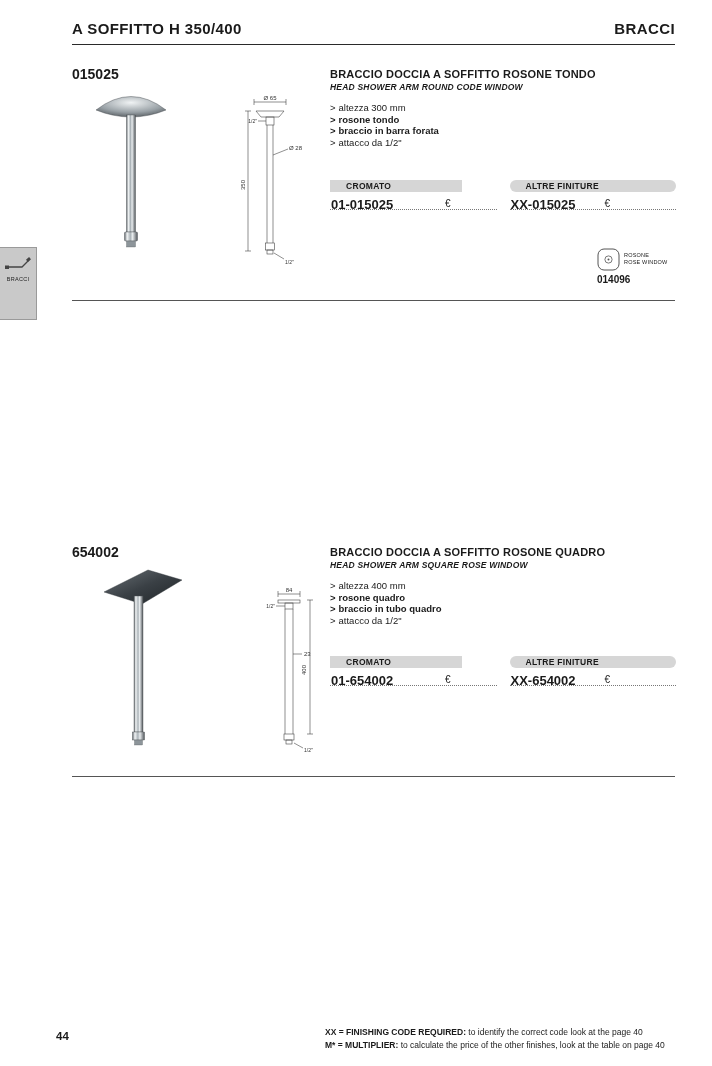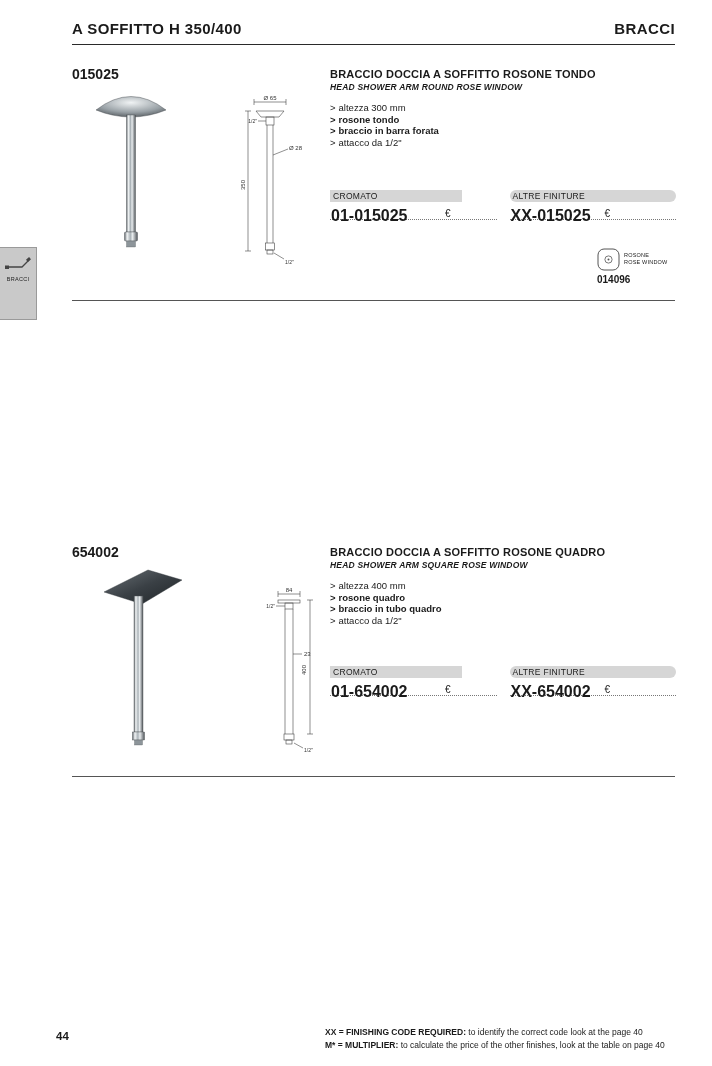--- a/index.html
+++ b/index.html
@@ -39,26 +39,26 @@
   .title    { font-size:11px; font-weight:bold; letter-spacing:.2px; }
   .subtitle { font-size:8.5px; font-weight:bold; font-style:italic; margin-top:2px; letter-spacing:.2px; }
   .features { list-style:none; margin-top:10px; font-size:9.5px; line-height:11.5px; }
   .features li.bold { font-weight:bold; }
   .feat-arrow { margin-right:3px; }
 
   .price-cols { display:flex; gap:13px; }
   .p1 .price-cols { margin-top:32px; }
   .p2 .price-cols { margin-top:30px; }
   .price-col { width:167px; }
-  .price-col .bar { height:12px; background:#d6d6d6; font-size:8.5px; font-weight:normal;
-                    line-height:12px; padding-left:3px; letter-spacing:.3px;margin-top:10px; }
+  .price-col .bar { height:12px; background:#d6d6d6; font-size:8.5px; font-weight:bold;
+                    line-height:12px; padding-left:16px; letter-spacing:.3px; }
   .price-col.c1 .bar { width:132px; }
   .price-col.c2 .bar { width:166px;border-radius:6px; }
   .price-row { position:relative; height:18px; border-bottom:1px dotted #777; }
-  .pcode { position:absolute; left:1px; top:5px; font-size:16px; font-weight:bold; }
+  .pcode { position:absolute; left:1px; top:5px; font-size:13px; font-weight:bold; }
   .euro  { position:absolute; top:6px; font-size:10px; }
   .c1 .euro { left:115px; }
   .c2 .euro { left:95px; }
 
   .accessory { position:absolute; left:597px; top:186px; width:82px; }
   .acc-row { position:relative; height:26px; }
   .acc-labels { position:absolute; left:27px; top:4px; font-size:5.5px; line-height:6.5px; letter-spacing:.2px; }
   .acc-code { font-size:10px; font-weight:bold; }
 
   .divider { position:absolute; left:72px; width:603px; border-top:1px solid #555; }
@@ -144,21 +144,21 @@
           <text x="29" y="28" text-anchor="end" font-size="5">1/2"</text>
           <text x="61" y="55">Ø 28</text>
           <text x="17" y="90" text-anchor="middle" transform="rotate(-90 17 90)">350</text>
           <text x="57" y="169" font-size="5">1/2"</text>
         </g>
       </svg>
     </div>
 
     <div class="info">
       <h3 class="title">BRACCIO DOCCIA A SOFFITTO ROSONE TONDO</h3>
-      <div class="subtitle">HEAD SHOWER ARM ROUND ROSE WINDOW</div>
+      <div class="subtitle">HEAD SHOWER ARM ROUND CODE WINDOW</div>
       <ul class="features">
         <li><span class="feat-arrow">&gt;</span><span>altezza 300 mm</span></li>
         <li class="bold"><span class="feat-arrow">&gt;</span><span>rosone tondo</span></li>
         <li class="bold"><span class="feat-arrow">&gt;</span><span>braccio in barra forata</span></li>
         <li><span class="feat-arrow">&gt;</span><span>attacco da 1/2"</span></li>
       </ul>
       <div class="price-cols">
         <div class="price-col c1">
           <div class="bar">CROMATO</div>
           <div class="price-row">

